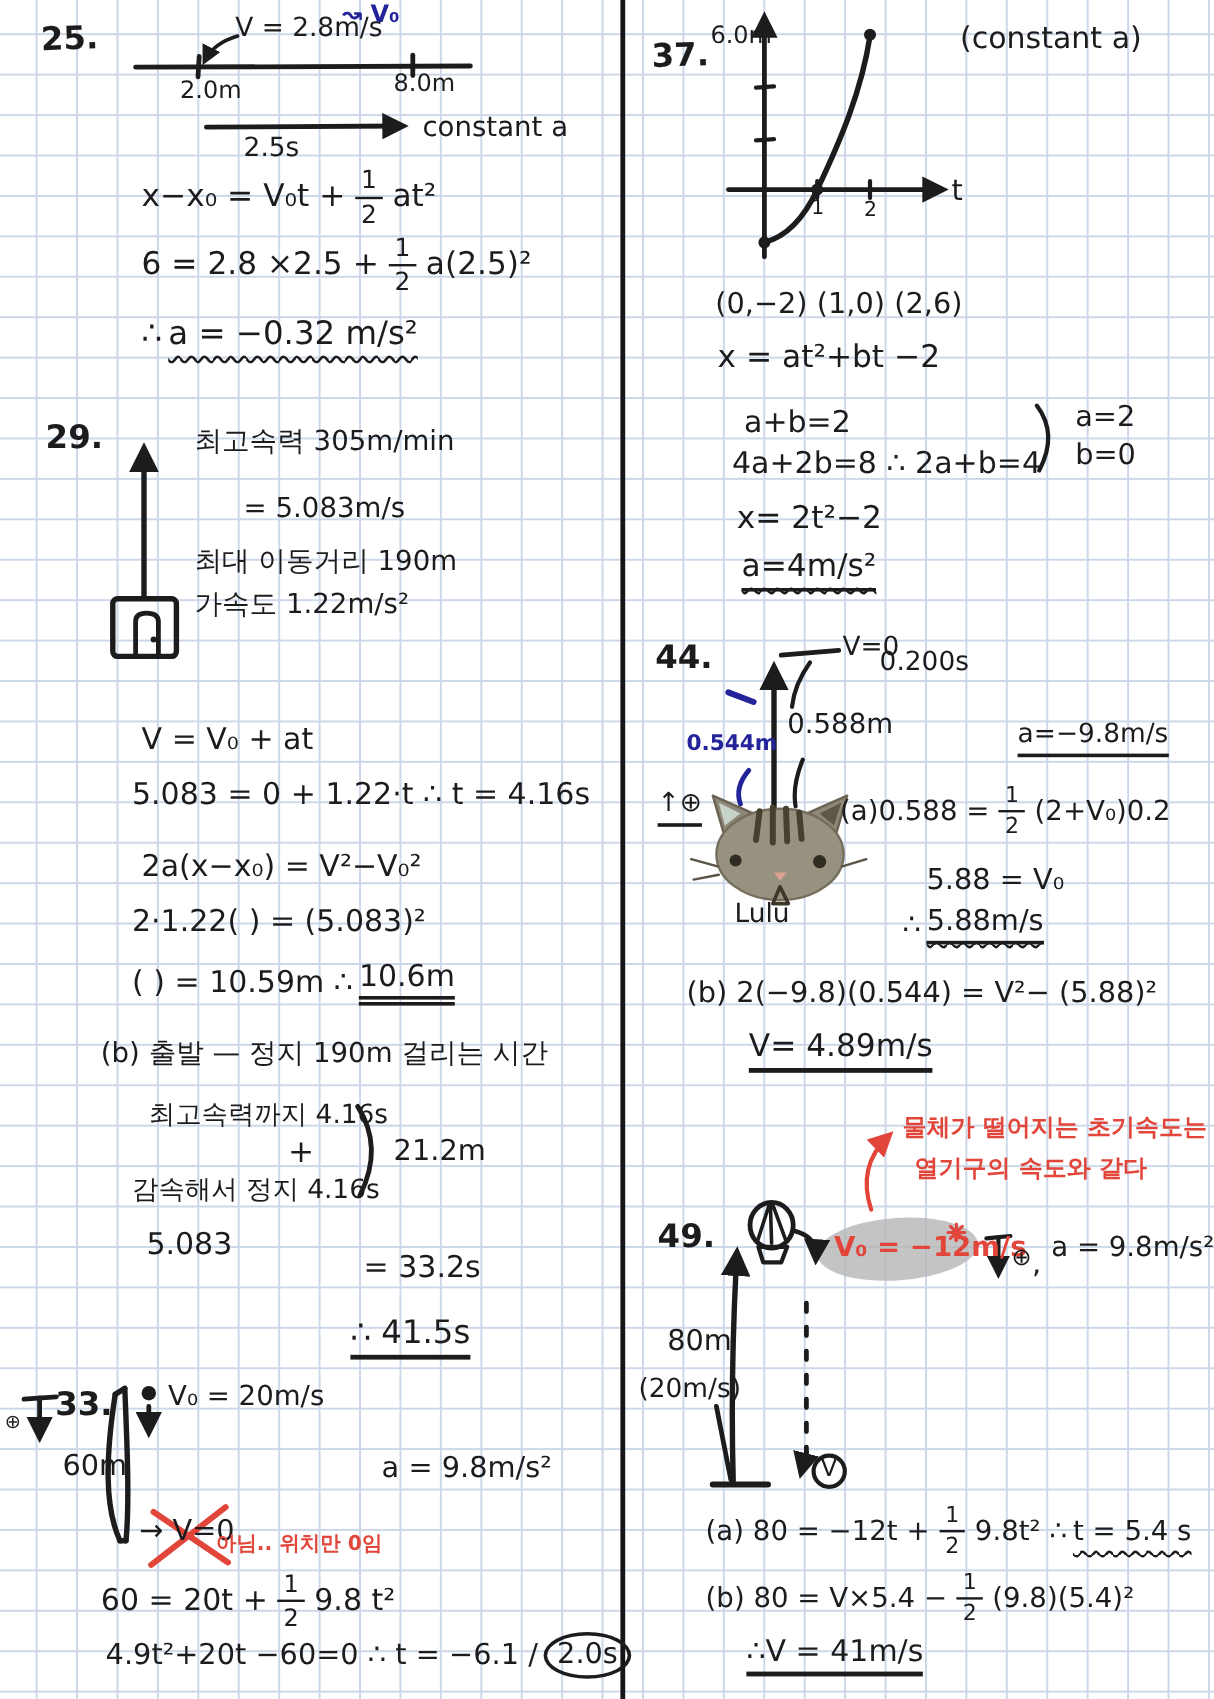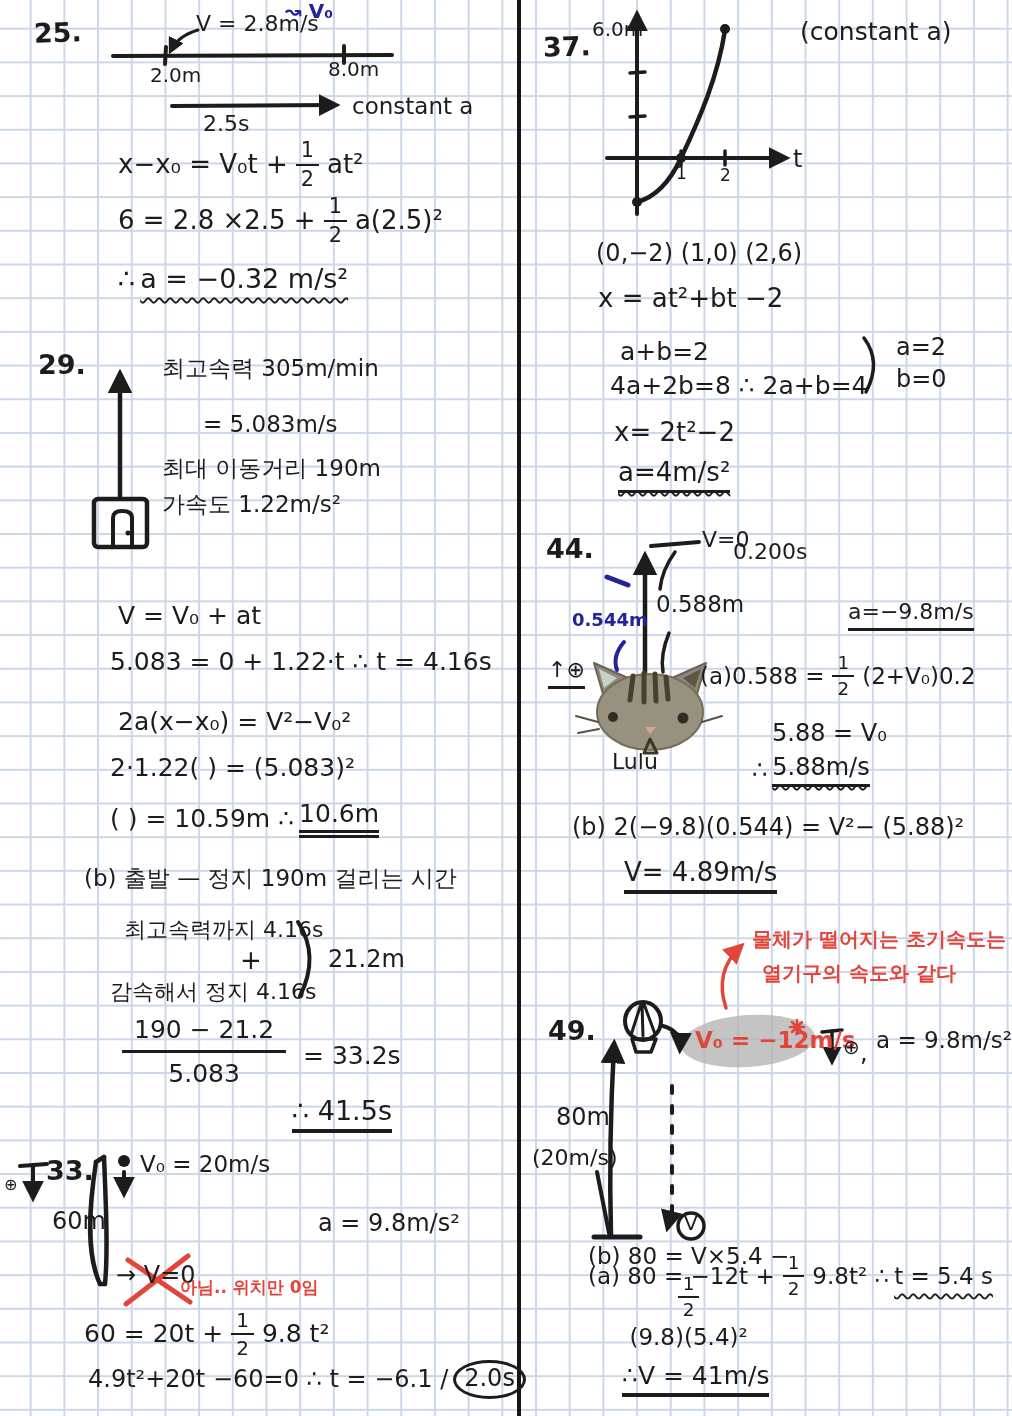--- a/index.html
+++ b/index.html
@@ -178,21 +178,20 @@
     <span>(    ) = 10.59m    ∴</span>
     <span class="udbl">10.6m</span>
   </span>
   <span class="hw" style="left:84px; top:866px; font-size:23px;">(b) 출발 — 정지    190m 걸리는 시간</span>
   <span class="hw" style="left:124px; top:918px; font-size:22px;">최고속력까지  4.16s</span>
   <span class="hw" style="left:240px; top:946px; font-size:26px;">+</span>
   <span class="hw" style="left:110px; top:980px; font-size:22px;">감속해서 정지  4.16s</span>
   <span class="hw" style="left:328px; top:946px; font-size:24px;">21.2m</span>
   <span class="hw" style="left:122px; top:1016px; font-size:25px;">
     <span class="bigfr">
-        <span class="n">190 − 21.2</span>
         <span class="d">5.083</span>
       </span>
   </span>
   <span class="hw" style="left:262px; top:1042px; font-size:25px;margin-left:41px;">= 33.2s</span>
   <span class="hw ul2" style="left:292px; top:1096px; font-size:27px;">∴ 41.5s</span>
 
   <span class="hw" style="left:4px; top:1176px; font-size:16px;">⊕</span>
   <span class="hw b" style="left:46px; top:1156px; font-size:27px;">33.</span>
   <span class="hw" style="left:52px; top:1208px; font-size:24px;">60m</span>
   <span class="hw" style="left:140px; top:1152px; font-size:23px;">V₀ = 20m/s</span>
@@ -264,21 +263,21 @@
   <span class="hw" style="left:684px; top:1212px; font-size:20px;">V</span>
   <span class="hw row" style="left:588px; top:1254px; font-size:23px;">
     <span>(a) 80 = −12t +</span>
     <span class="fr">
         <span class="n">1</span>
         <span class="d">2</span>
       </span>
     <span>9.8t²  ∴</span>
     <span class="wavy">t = 5.4 s</span>
   </span>
-  <span class="hw row" style="left:588px; top:1244px; font-size:23px;flex-direction:column;">
+  <span class="hw row" style="left:588px; top:1310px; font-size:23px;">
     <span>(b) 80 = V×5.4 −</span>
     <span class="fr">
         <span class="n">1</span>
         <span class="d">2</span>
       </span>
     <span>(9.8)(5.4)²</span>
   </span>
   <span class="hw ul2" style="left:622px; top:1362px; font-size:25px;">∴V = 41m/s</span>
 
 </div>

